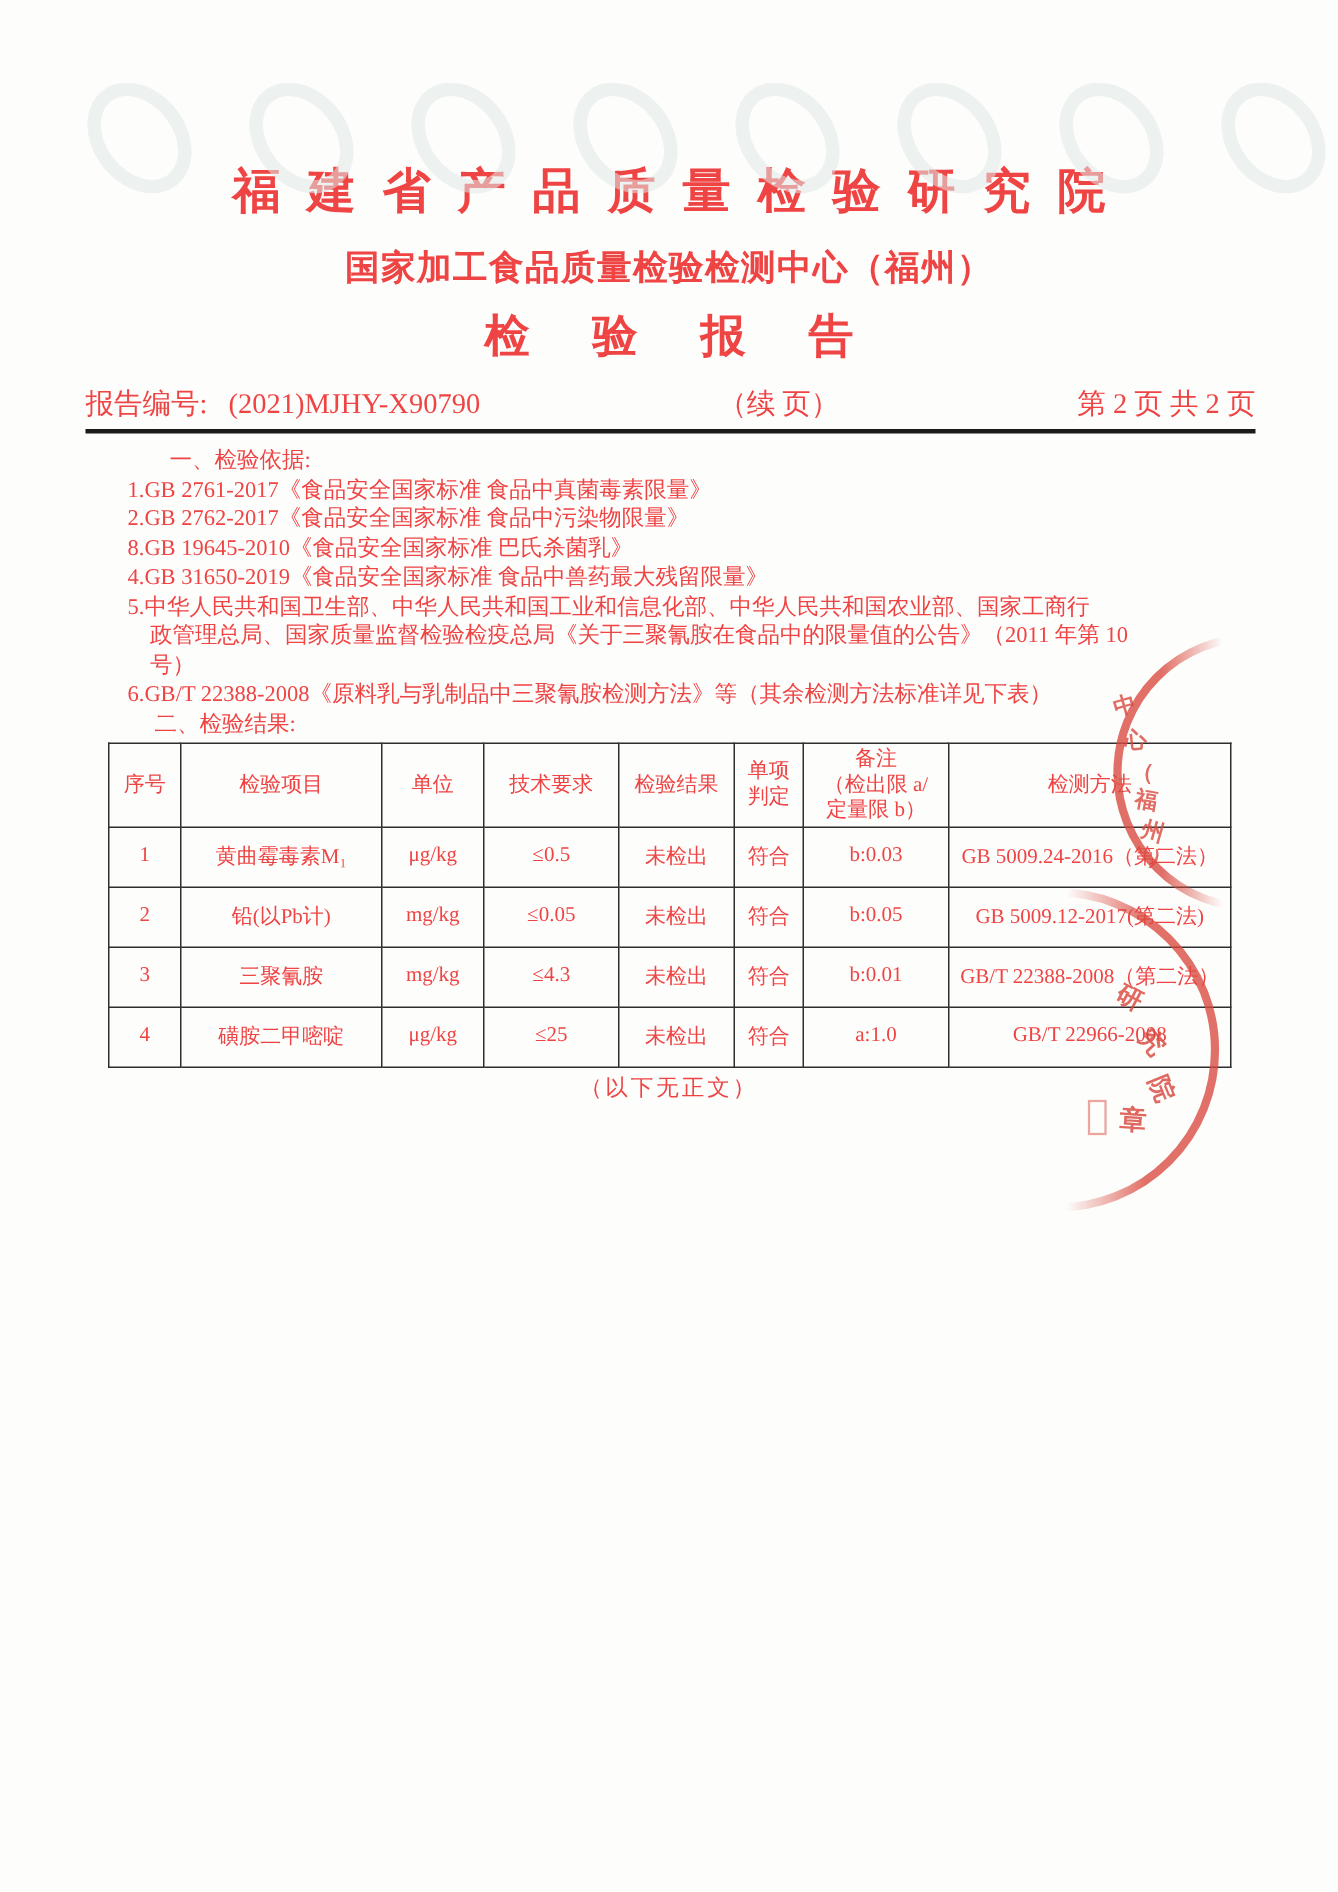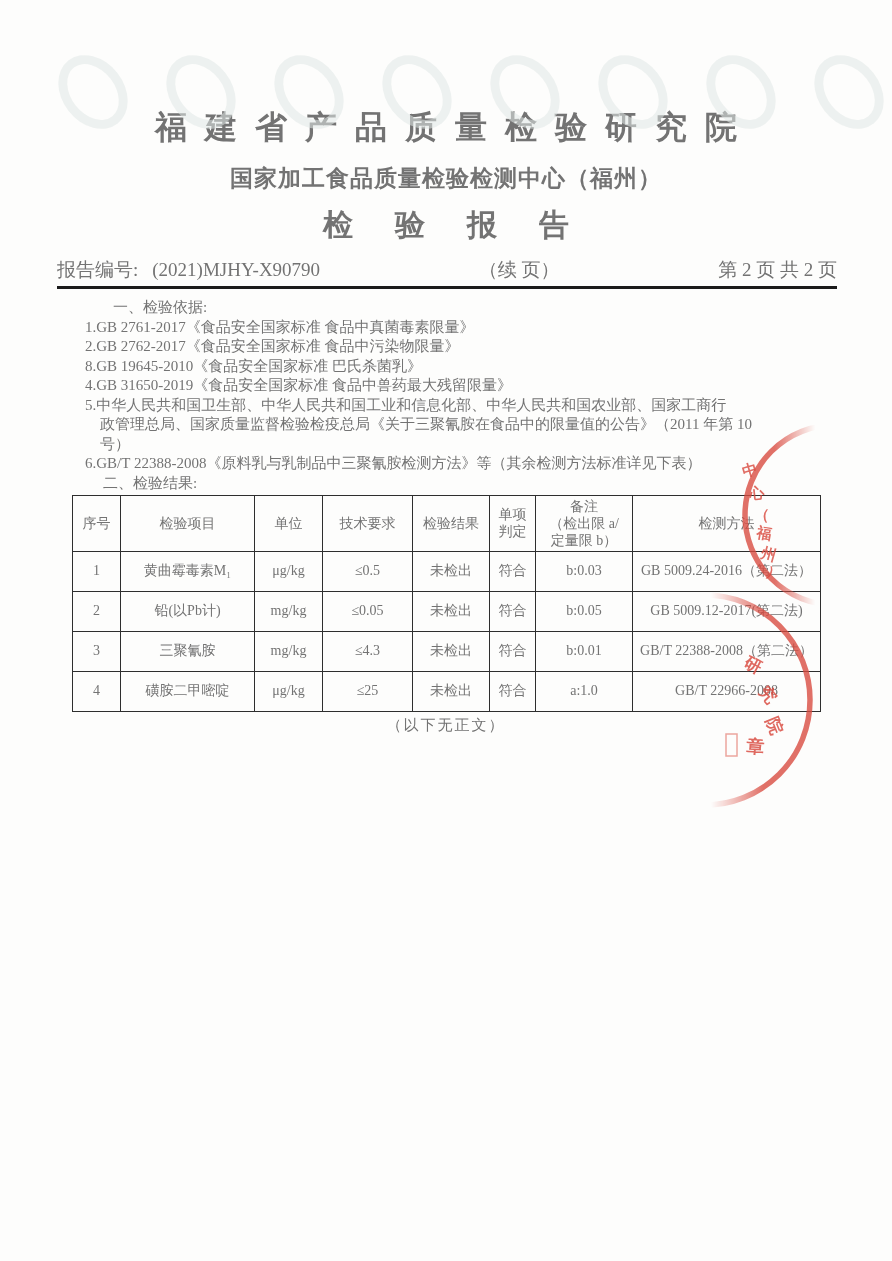--- a/index.html
+++ b/index.html
@@ -1,18 +1,18 @@
 <!DOCTYPE html>
 <html><head>
 <meta charset="utf-8">
 <style>
   html,body { margin:0; padding:0; background:#ffffff; }
   .page {
     position:relative; width:892px; height:1261px; overflow:hidden;
-    background:#fdfdfc; color:#737373;
+    background:#fdfdfc; color:#ef4444;
     font-family:"Liberation Serif","DejaVu Serif",serif;
   }
   
   .wm {
     position:absolute; top:52px; width:44px; height:62px;
     border:9px solid rgba(224,231,230,0.55); border-radius:50%;
     transform:rotate(-38deg);
   }
   
   .titles { padding-top:106px; text-align:center; }

